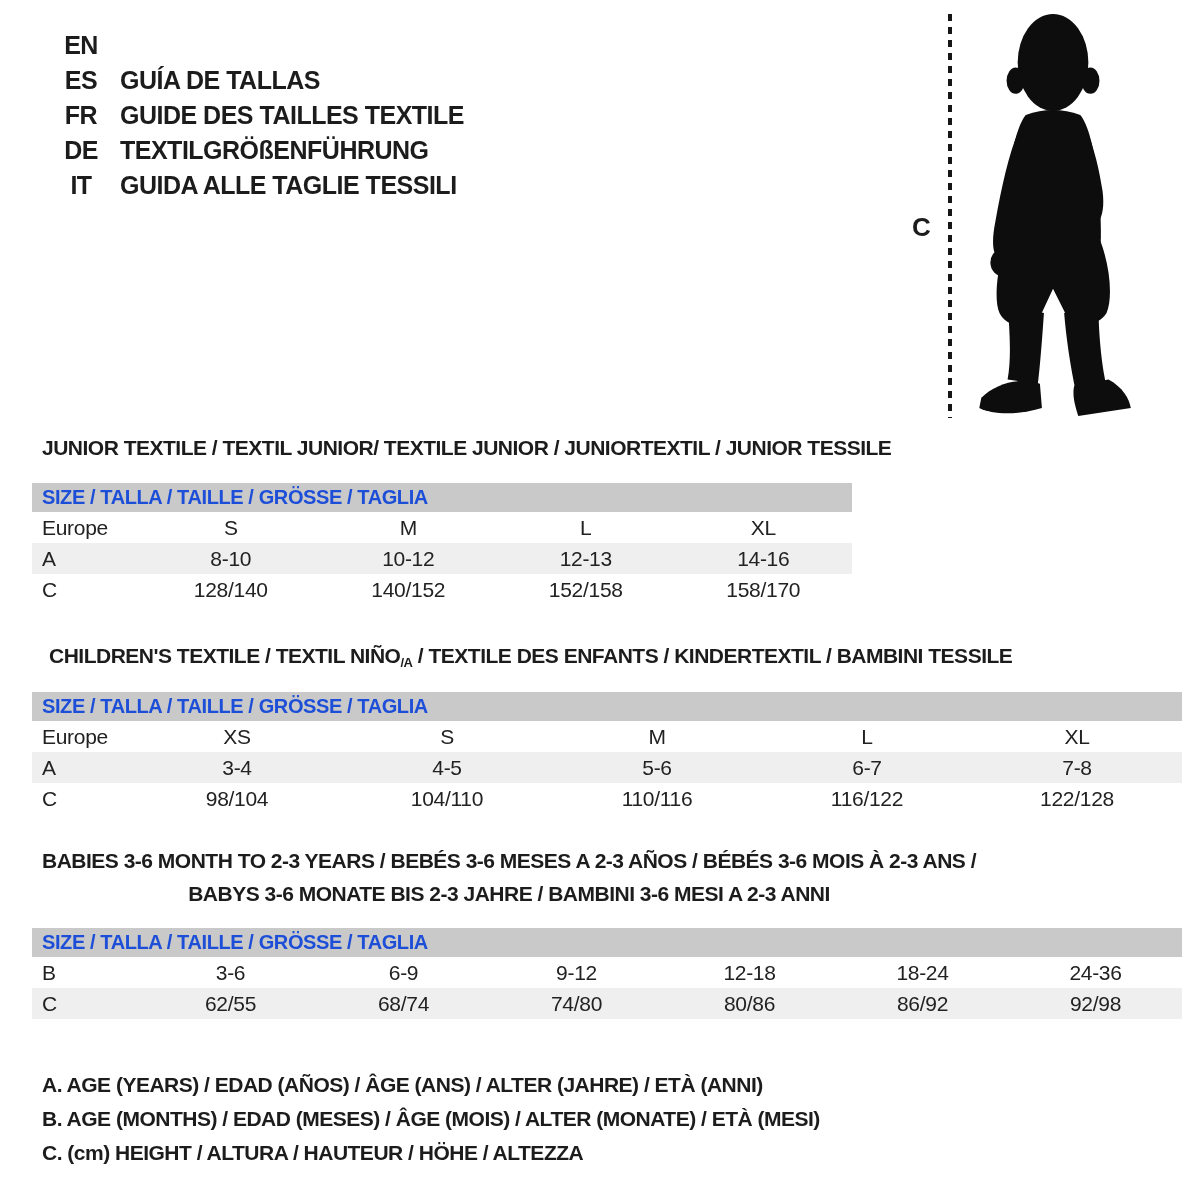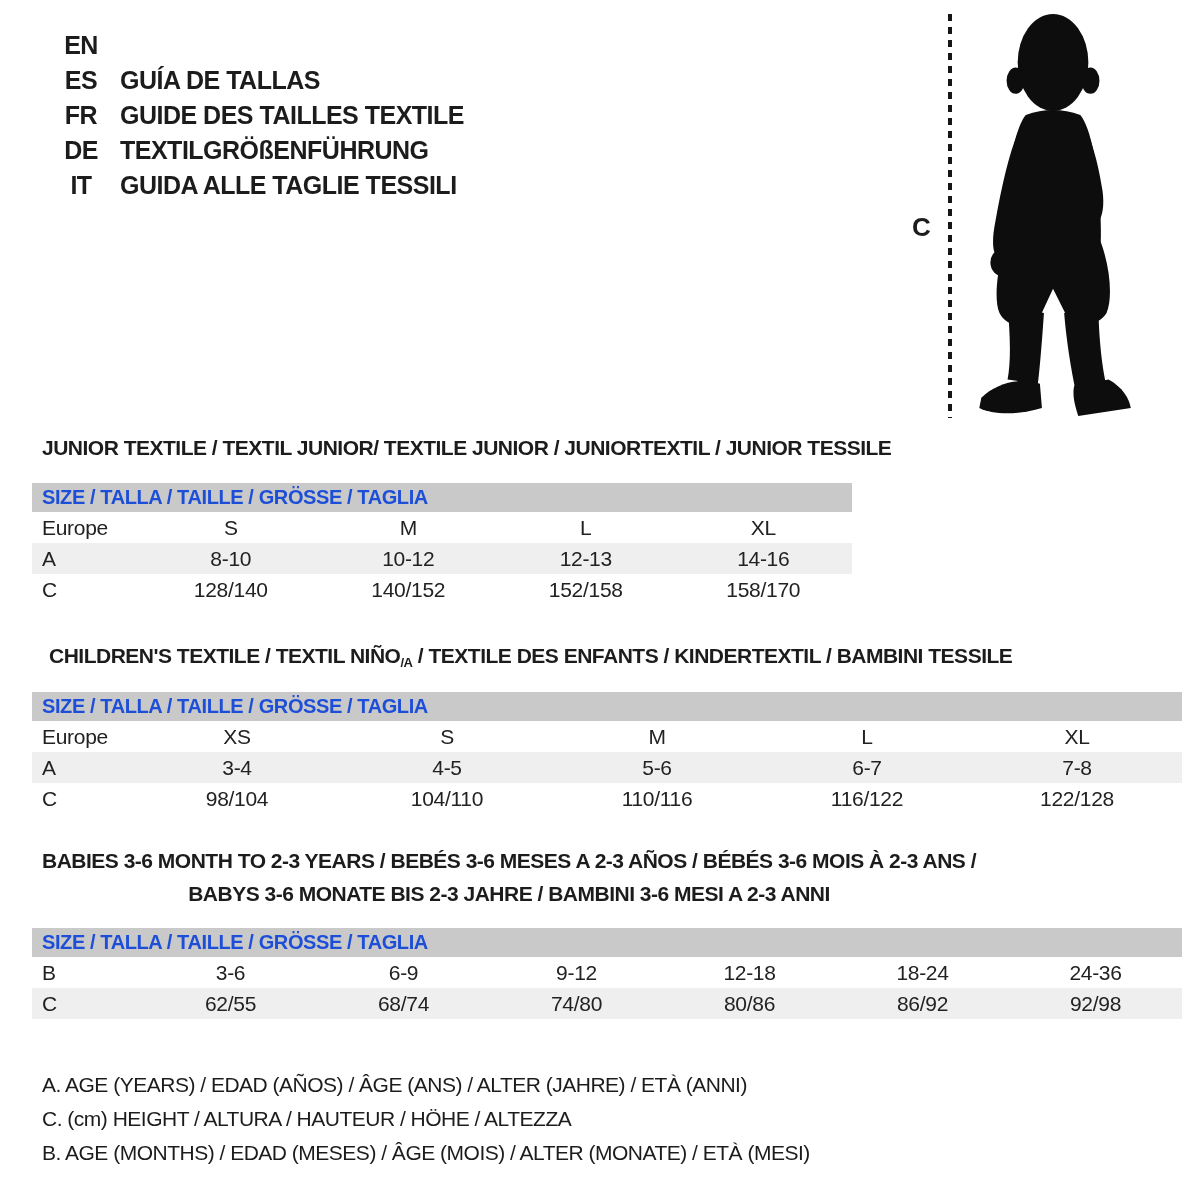--- a/index.html
+++ b/index.html
@@ -33,21 +33,21 @@
     font-size:20px;font-weight:700;padding-left:10px;letter-spacing:-0.4px;box-sizing:border-box;}
   .trow{display:flex;height:31px;align-items:center;font-size:21px;letter-spacing:-0.3px;color:#222;}
   .trow.alt{background:#efefef;}
   .tlabel{padding-left:10px;box-sizing:border-box;}
   .t-junior .tlabel{width:110px;}
   .t-children .tlabel{width:100px;}
   .t-babies .tlabel{width:112px;}
   .tcell{flex:1;text-align:center;}
   
   .footnotes{position:absolute;left:42px;top:1068px;}
-  .footnote{font-size:21px;font-weight:400;letter-spacing:-0.5px;line-height:34px;white-space:nowrap;}
+  .footnote{font-size:21px;font-weight:700;letter-spacing:-0.5px;line-height:34px;white-space:nowrap;}
 </style>
 </head>
 <body>
 
 <div class="canvas">
 
   <div class="langs">
     <div class="lang-row">
       <span class="lang-code">EN</span>
     </div>
@@ -165,17 +165,17 @@
       <span class="tcell">68/74</span>
       <span class="tcell">74/80</span>
       <span class="tcell">80/86</span>
       <span class="tcell">86/92</span>
       <span class="tcell">92/98</span>
     </div>
   </div>
 
   <div class="footnotes">
     <div class="footnote">A. AGE (YEARS) / EDAD (AÑOS) / ÂGE (ANS) / ALTER (JAHRE) / ETÀ (ANNI)</div>
+    <div class="footnote">B. AGE (MONTHS) / EDAD (MESES) / ÂGE (MOIS) / ALTER (MONATE) / ETÀ (MESI)</div>
     <div class="footnote">C. (cm) HEIGHT / ALTURA / HAUTEUR / HÖHE / ALTEZZA</div>
-    <div class="footnote">B. AGE (MONTHS) / EDAD (MESES) / ÂGE (MOIS) / ALTER (MONATE) / ETÀ (MESI)</div>
   </div>
 
 </div>
 
 </body></html>

